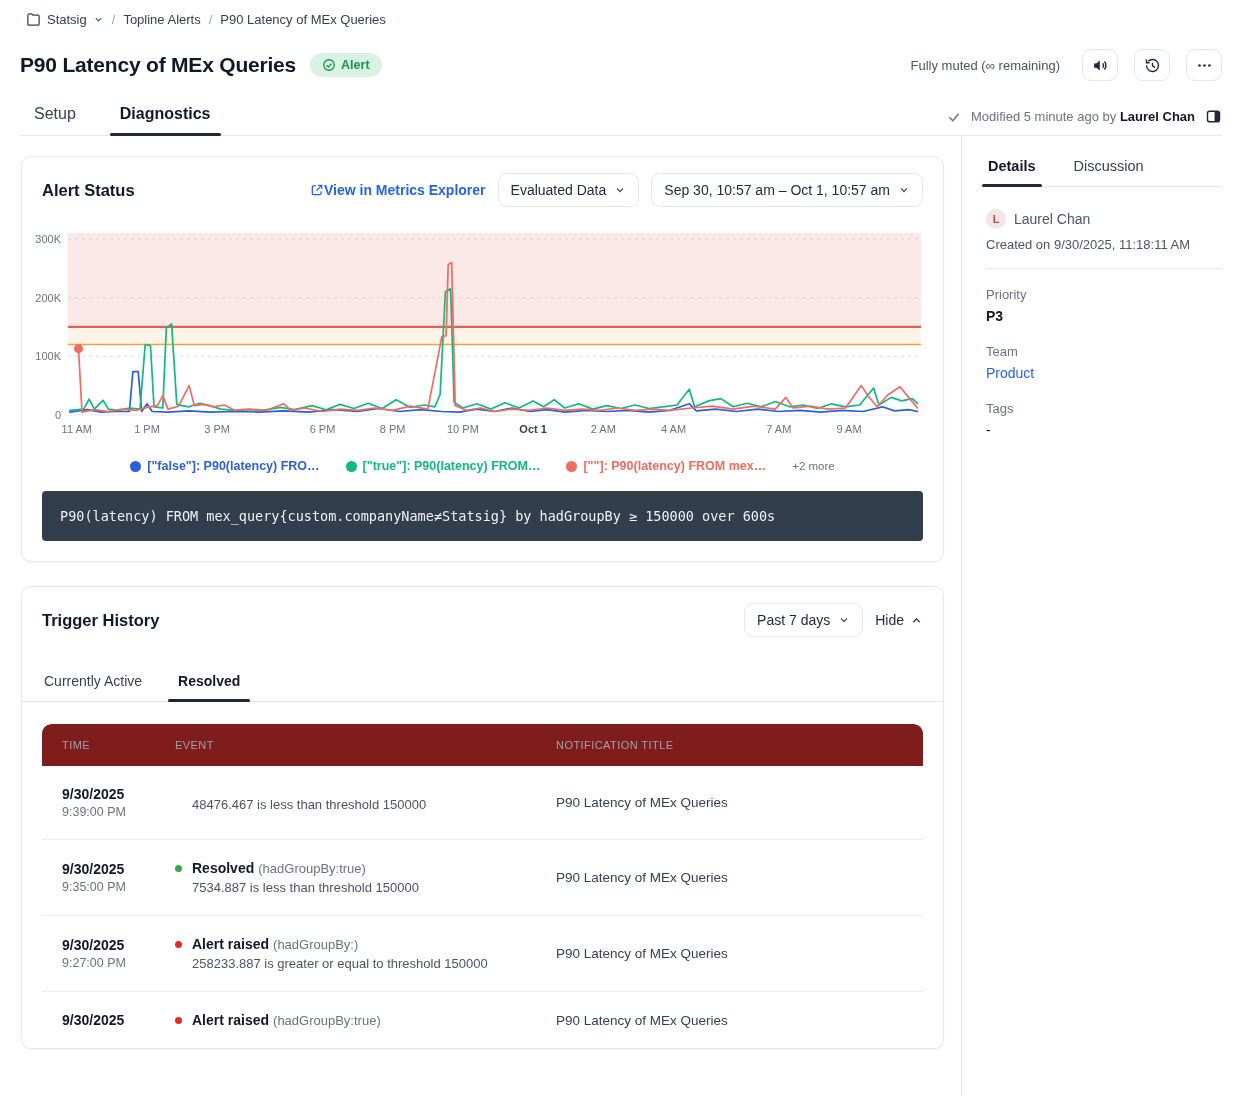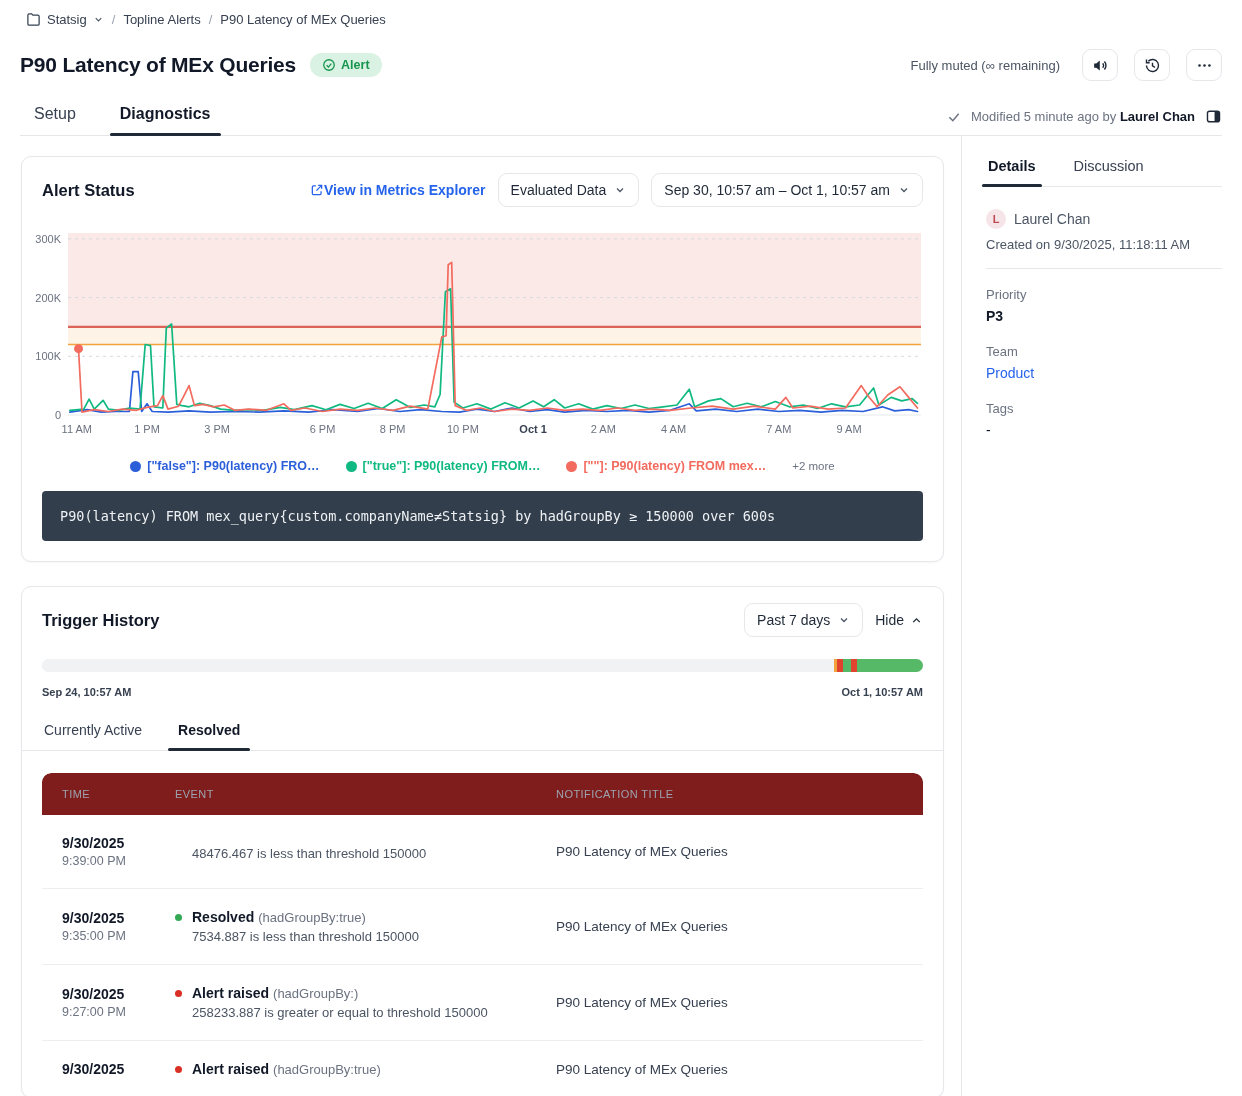--- a/index.html
+++ b/index.html
@@ -259,34 +259,20 @@
           </div>
           <span class="hide-btn">
             <span>Hide</span>
             <svg class="icon-svg" width="13" height="13" viewBox="0 0 24 24" fill="none" stroke="#1f2937" stroke-width="2.5">
                 <polyline points="6 15 12 9 18 15"></polyline>
               </svg>
           </span>
         </div>
       </div>
 
-      <div class="timeline-wrap">
-        <div class="timeline-bar" id="timeline-bar">
-            <div style="width: 89.9%; background: rgb(241, 242, 244);"></div>
-            <div style="width: 0.3%; background: rgb(242, 163, 60);"></div>
-            <div style="width: 0.7%; background: rgb(224, 68, 46);"></div>
-            <div style="width: 0.9%; background: rgb(86, 185, 104);"></div>
-            <div style="width: 0.7%; background: rgb(224, 68, 46);"></div>
-            <div style="width: 7.5%; background: rgb(86, 185, 104);"></div>
-          </div>
-        <div class="timeline-labels">
-          <span>Sep 24, 10:57 AM</span>
-          <span>Oct 1, 10:57 AM</span>
-        </div>
-      </div>
 
       <div class="sub-tabs">
         <div class="sub-tab">Currently Active</div>
         <div class="sub-tab active">Resolved</div>
       </div>
 
       <div class="event-table">
         <div class="t-head">
           <span>TIME</span>
           <span>EVENT</span>

